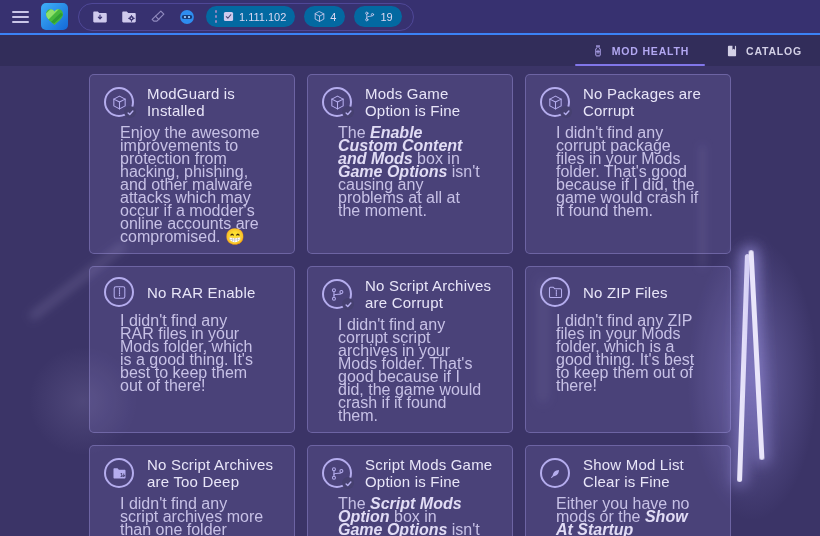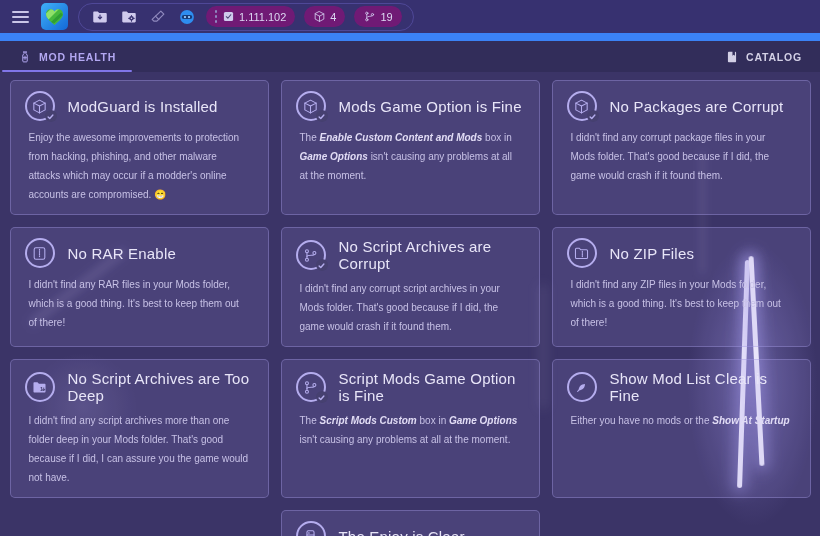--- a/index.html
+++ b/index.html
@@ -19,32 +19,32 @@
   .burger { width:17px; display:flex; flex-direction:column; gap:3px; cursor:pointer; padding:4px 2px; }
   .burger span { height:2px; background:#c9c5e8; border-radius:1px; }
   .logo { width:27px; height:27px; display:block; }
   .toolpill {
     height:26px; border:1px solid #4f4898; border-radius:14px;
     display:flex; align-items:center; gap:9px; padding:0 11px;
   }
   .tool-btn { width:20px; height:20px; display:flex; align-items:center; justify-content:center; cursor:pointer; }
   .tool-btn svg { width:18px; height:18px; }
   .chip {
-    height:21px; background:#701a75; border-radius:11px;
+    height:21px; background:#0369a1; border-radius:11px;
     display:flex; align-items:center; gap:4px; padding:0 9px;
     color:#dcd8f2; font-size:11px; cursor:pointer; white-space:nowrap;
   }
   .chip svg { width:13px; height:13px; }
   .vdots { display:flex; flex-direction:column; gap:2px; margin-right:1px; }
   .vdots i { width:2px; height:3px; background:#8f88c0; border-radius:1px; }
 
   
   .tabbar {
-    height:31px; background:#322d5a; border-top:8px solid #3b82f6;
-    display:flex; justify-content:space-between; position:relative; z-index:3;
+    height:31px; background:#322d5a; border-top:2px solid #3b82f6;
+    display:flex; justify-content:flex-end; position:relative; z-index:3;
   }
   .tab {
     display:flex; align-items:center; gap:7px; padding:0 18px;
     font-size:10.5px; font-weight:700; letter-spacing:.8px;
     color:#d3d0e6; position:relative; cursor:pointer;
   }
   .tab svg { width:14px; height:14px; }
   .tab.active { color:#b3a8f2; }
   .tab.active::after {
     content:""; position:absolute; left:2px; right:2px; bottom:0;
@@ -65,41 +65,41 @@
   .s4 { position:absolute; left:540px; top:212px; width:6px; height:125px;
         background:rgba(205,198,240,.16); filter:blur(6px); border-radius:3px; }
   .s5 { position:absolute; left:700px; top:78px; width:5px; height:125px;
         background:rgba(205,198,240,.13); filter:blur(5px); border-radius:3px; }
   .glow2 { position:absolute; left:28px; top:280px; width:110px; height:110px;
            background:radial-gradient(circle at center, rgba(200,190,240,.14), rgba(200,190,240,0) 70%); }
 
   
   .grid { position:relative; z-index:1; display:flex; flex-wrap:wrap; justify-content:center; padding-top:2px; }
   .card {
-    width:259px; margin:6px; box-sizing:border-box;
+    width:206px; margin:6px; box-sizing:border-box;
     background:rgba(158,148,230,.15);
     border:1px solid rgba(163,153,226,.40);
     border-radius:5px; padding:10px 14px 10px;
   }
   .card-head { display:flex; align-items:center; gap:13px; }
   .card-ic {
     position:relative; width:30px; height:30px; flex:0 0 30px;
     border:2px solid #b5adee; border-radius:50%;
     display:flex; align-items:center; justify-content:center;
     color:#b5adee; box-sizing:border-box;
   }
   .card-ic .g { width:17px; height:17px; }
   .mini {
     position:absolute; width:12px; height:12px; right:-4px; bottom:-3px;
     background:#464070; border-radius:50%;
     display:flex; align-items:center; justify-content:center; color:#b5adee;
   }
   .mini svg { width:9px; height:9px; }
   .card-title { margin:0; font-size:15px; font-weight:400; color:#e8e5f8; letter-spacing:.2px; }
-  .card-body { margin:7px 4px 0; font-size:10px; line-height:19px; color:#c7c1e6; }
+  .card-body { margin:7px 16px 0; font-size:16px; line-height:13px; color:#c7c1e6; }
   .card-body b { color:#e1dcf5; font-weight:700;font-style:italic; }
 </style>
 </head>
 <body>
 
 <svg width="0" height="0" style="position:absolute" aria-hidden="true">
   <defs>
     <g id="i-cube" fill="none" stroke="currentColor" stroke-width="1.5" stroke-linejoin="round" stroke-linecap="round">
       <path d="M12 3 L20 7.2 V16.8 L12 21 L4 16.8 V7.2 Z"></path>
       <path d="M4 7.2 L12 11.4 L20 7.2"></path>
@@ -386,21 +386,21 @@
               <use href="#i-branch"></use>
             </svg>
           <span class="mini">
               <svg viewBox="0 0 11 11">
                 <use href="#i-check"></use>
               </svg>
             </span>
         </span>
         <h2 class="card-title">Script Mods Game Option is Fine</h2>
       </div>
-      <p class="card-body"><span>The </span><b>Script Mods Custom</b><span> box in </span><b>Game Options</b><span> isn't causing any problems at all at the moment.</span></p>
+      <p class="card-body"><span>The </span><b>Script Mods Option</b><span> box in </span><b>Game Options</b><span> isn't causing any problems at all at the moment.</span></p>
     </article>
 
     <article class="card">
       <div class="card-head">
         <span class="card-ic">
           <svg class="g" viewBox="0 0 24 24">
               <use href="#i-feather"></use>
             </svg>
         </span>
         <h2 class="card-title">Show Mod List Clear is Fine</h2>

